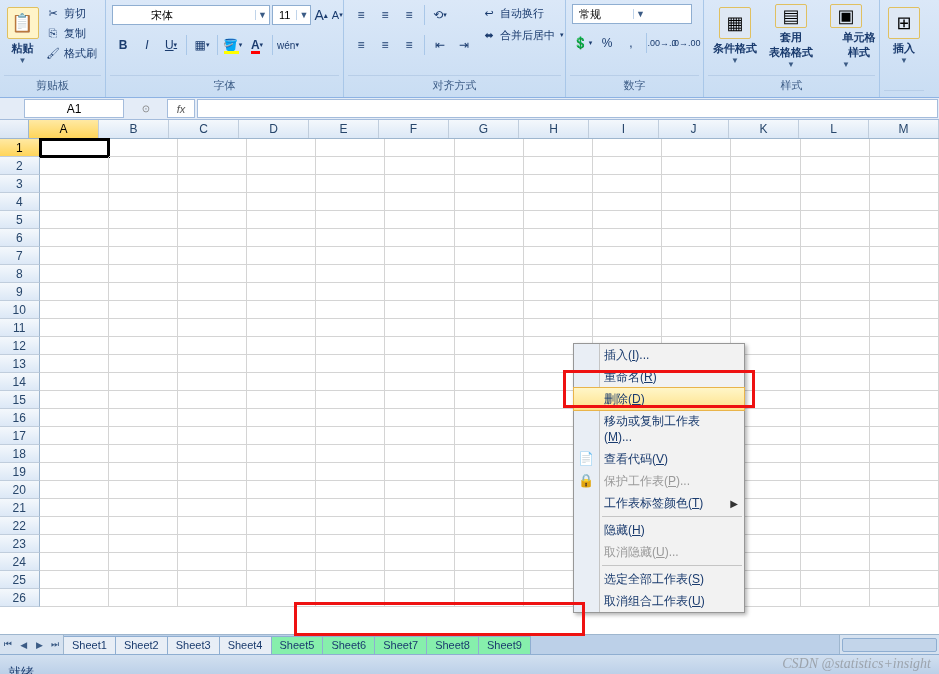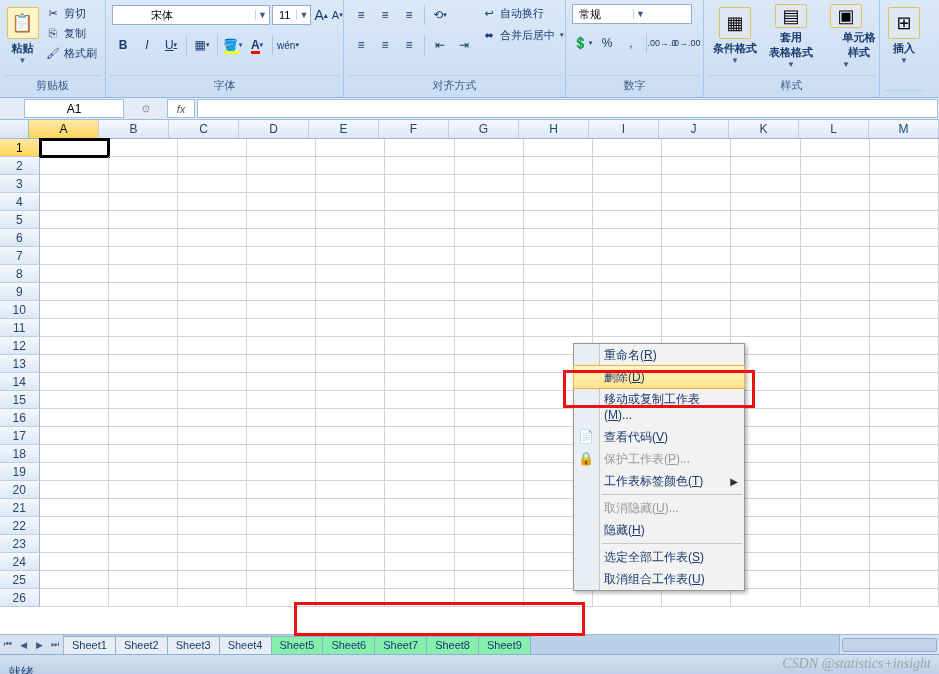--- a/index.html
+++ b/index.html
@@ -680,29 +680,30 @@
       <div class="cell"></div>
       <div class="cell"></div>
       <div class="cell"></div>
       <div class="cell"></div>
       <div class="cell"></div>
     </div>
   </div>
 
 <div class="context-menu">
   <div class="icon-strip"></div>
+  <div class="menu-item"><span>插入(<span class="hotkey">I</span>)...</span></div>
   <div class="menu-item"><span>重命名(<span class="hotkey">R</span>)</span></div>
   <div class="menu-item highlighted"><span>删除(<span class="hotkey">D</span>)</span></div>
   <div class="menu-item"><span>移动或复制工作表(<span class="hotkey">M</span>)...</span></div>
   <div class="menu-item"><span class="menu-icon">📄</span><span>查看代码(<span class="hotkey">V</span>)</span></div>
   <div class="menu-item disabled"><span class="menu-icon">🔒</span><span>保护工作表(<span class="hotkey">P</span>)...</span></div>
   <div class="menu-item"><span>工作表标签颜色(<span class="hotkey">T</span>)</span><span class="arrow">▶</span></div>
   <div class="menu-sep"></div>
+  <div class="menu-item"><span>隐藏(<span class="hotkey">H</span>)</span></div>
   <div class="menu-item disabled"><span>取消隐藏(<span class="hotkey">U</span>)...</span></div>
-  <div class="menu-item"><span>隐藏(<span class="hotkey">H</span>)</span></div>
   <div class="menu-sep"></div>
   <div class="menu-item"><span>选定全部工作表(<span class="hotkey">S</span>)</span></div>
   <div class="menu-item"><span>取消组合工作表(<span class="hotkey">U</span>)</span></div>
 </div>
 
 <div class="sheet-area">
   <div class="sheet-nav">
     <div class="sheet-nav-btn">⏮</div>
     <div class="sheet-nav-btn">◀</div>
     <div class="sheet-nav-btn">▶</div>

